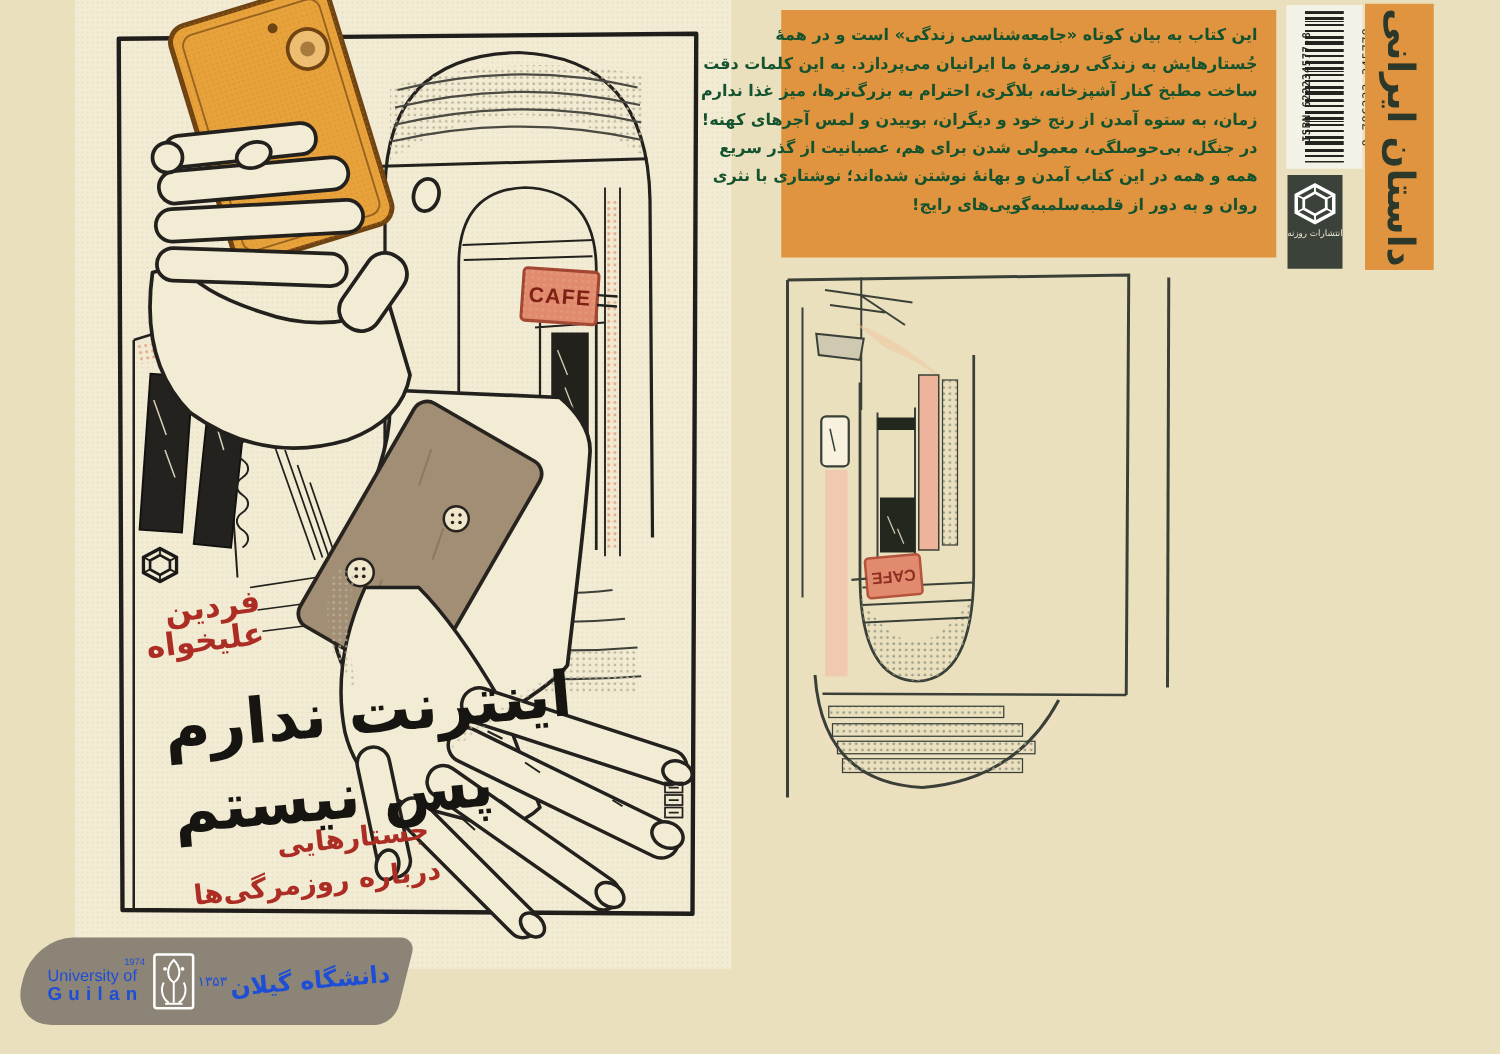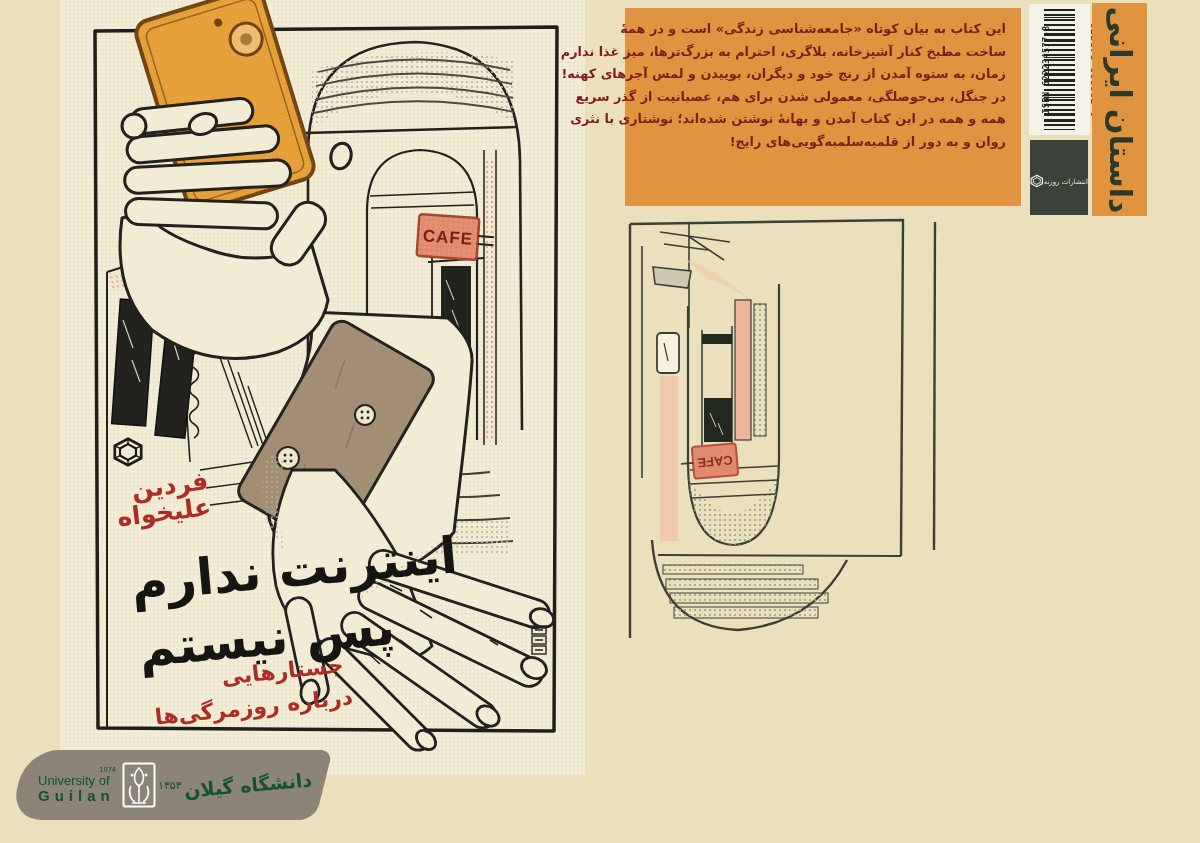--- a/index.html
+++ b/index.html
@@ -42,21 +42,21 @@
     font-size:22px;font-weight:700;transform:rotate(-6deg);
     transform-origin:right center;white-space:nowrap;
   }
   .fc-logo{position:absolute;left:52px;top:437px;}
   
   .blurb-box{
     position:absolute;left:625px;top:8px;width:396px;height:198px;
     background:#e0943f;box-sizing:border-box;padding:10px 15px 0 15px;
   }
   .blurb-line{
-    font-size:12.8px;font-weight:700;color:#7f1d1d;line-height:22.6px;
+    font-size:12.8px;font-weight:700;color:#14532d;line-height:22.6px;
     text-align:justify;text-align-last:justify;white-space:nowrap;
   }
   .blurb-line.last{text-align:right;text-align-last:right;}
   .barcode-box{
     position:absolute;left:1029px;top:4px;width:61px;height:131px;
     background:#f4f1e6;
   }
   .bc-rot{
     position:absolute;top:0;width:131px;height:12px;
     transform-origin:0 0;transform:rotate(-90deg) translateX(-131px);
@@ -65,22 +65,22 @@
   }
   .bc-label{left:12px;font-size:8.5px;font-weight:700;letter-spacing:.4px;}
   .bc-num{left:60px;font-size:9.5px;letter-spacing:.6px;}
   .bc-bars{
     position:absolute;left:15px;top:5px;width:31px;height:121px;
     background-image:
       repeating-linear-gradient(#24241f 0 2px,transparent 2px 5px),
       repeating-linear-gradient(#24241f 0 1px,transparent 1px 8px);
   }
   .pub-square{
-    position:absolute;left:1030px;top:140px;width:58px;height:75px;
-    background:#3a423a;display:flex;flex-direction:row;align-items:center;
+    position:absolute;left:1030px;top:140px;width:44px;height:75px;
+    background:#3a423a;display:flex;flex-direction:column;align-items:center;
     justify-content:flex-start;padding-top:6px;box-sizing:border-box;
   }
   .pub-name{font-size:7px;color:#eee8d4;margin-top:3px;white-space:nowrap;}
   .cat-strip{
     position:absolute;left:1092px;top:3px;width:55px;height:213px;
     background:#e0943f;overflow:hidden;
   }
   .cat-strip span{
     position:absolute;left:50%;top:50%;
     transform:translate(-50%,-50%) rotate(90deg);
@@ -88,21 +88,21 @@
   }
   .back-art{position:absolute;left:628px;top:218px;}
   
   .uni-banner{position:absolute;left:18px;top:750px;width:306px;height:70px;}
   .uni-bg{
     position:absolute;inset:0;background:#8c8476;
     transform:skewX(-14deg);border-radius:32px 12px 16px 32px;
   }
   .uni-content{
     position:absolute;inset:0;display:flex;align-items:center;
-    padding:0 10px 0 20px;gap:0;color:#14532d;
+    padding:0 10px 0 20px;gap:0;color:#1d4ed8;
   }
   .uni-en{display:flex;flex-direction:column;line-height:1.05;min-width:84px;}
   .uni-year-en{font-size:7.5px;text-align:right;padding-right:6px;}
   .uni-l1{font-size:13px;}
   .uni-l2{font-size:15px;font-weight:700;letter-spacing:5px;}
   .uni-year-fa{font-size:11px;margin:0 2px;}
   .uni-fa{font-size:19px;font-weight:700;transform:rotate(-5deg);white-space:nowrap;}
 </style>
 </head>
 <body>
@@ -275,20 +275,21 @@
     <div>علیخواه</div>
   </div>
   <div class="fc-title1 fa">اینترنت ندارم</div>
   <div class="fc-title2 fa">پس نیستم</div>
   <div class="fc-sub1 fa">جستارهایی</div>
   <div class="fc-sub2 fa">درباره روزمرگی‌ها</div>
 </div>
 
 <div class="blurb-box fa">
   <div class="blurb-line">این کتاب به بیان کوتاه «جامعه‌شناسی زندگی» است و در همهٔ</div>
+  <div class="blurb-line">جُستارهایش به زندگی روزمرهٔ ما ایرانیان می‌پردازد. به این کلمات دقت</div>
   <div class="blurb-line">ساخت مطبخ کنار آشپزخانه، بلاگری، احترام به بزرگ‌ترها، میز غذا ندارم</div>
   <div class="blurb-line">زمان، به ستوه آمدن از رنج خود و دیگران، بوییدن و لمس آجرهای کهنه!</div>
   <div class="blurb-line">در جنگل، بی‌حوصلگی، معمولی شدن برای هم، عصبانیت از گذر سریع</div>
   <div class="blurb-line">همه و همه در این کتاب آمدن و بهانهٔ نوشتن شده‌اند؛ نوشتاری با نثری</div>
   <div class="blurb-line last">روان و به دور از قلمبه‌سلمبه‌گویی‌های رایج!</div>
 </div>
 
 <div class="barcode-box">
   <div class="bc-rot bc-label">ISBN 622234577-8</div>
   <div class="bc-bars"></div>

